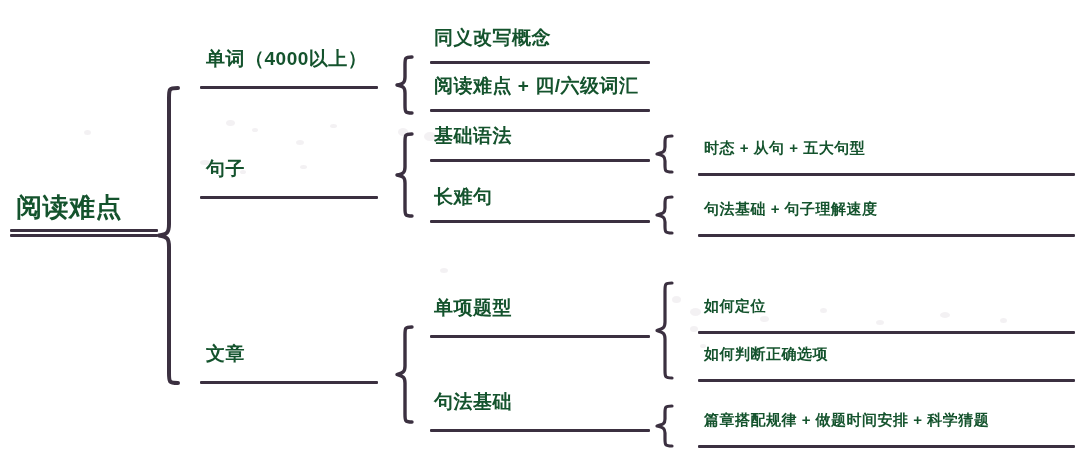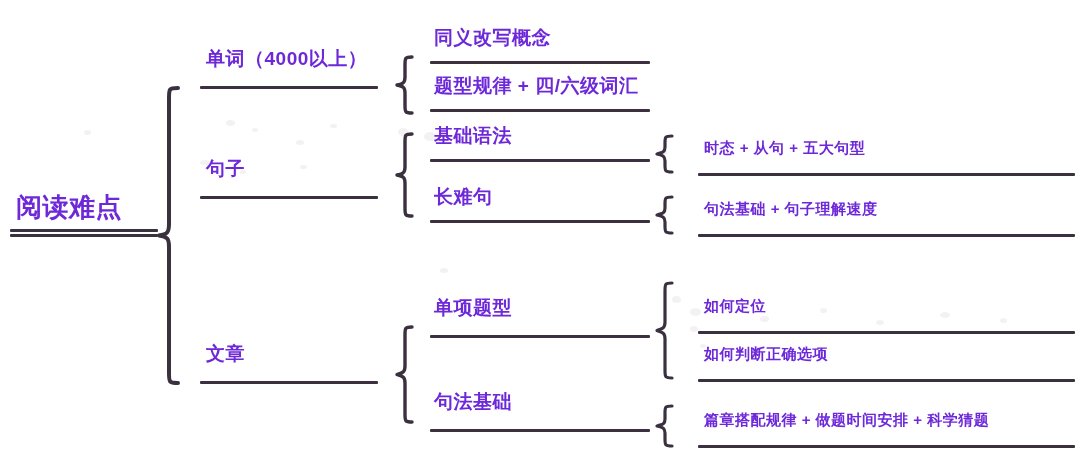--- a/index.html
+++ b/index.html
@@ -26,21 +26,21 @@
     opacity: 0.55;
     pointer-events: none;
   }
   .node {
     position: absolute;
     box-sizing: border-box;
   }
   .node-label {
     position: absolute;
     white-space: nowrap;
-    color: #6d28d9;
+    color: #14532d;
     font-weight: 700;
     letter-spacing: 0.5px;
     line-height: 1;
   }
   .node-rule {
     position: absolute;
     background: #3b3040;
     height: 3px;
     border-radius: 1px;
   }
@@ -174,21 +174,21 @@
                C 11 96, 11 97, 18 97" stroke-width="3.4"></path>
     </svg>
   </div>
 
   <div class="node" style="left:430px; top:26px; width:220px; height:42px;">
     <div class="node-label t-l2" style="left:4px; top:2px;">同义改写概念</div>
     <div class="node-rule" style="left:0px; top:35px; width:220px;"></div>
   </div>
 
   <div class="node" style="left:430px; top:74px; width:220px; height:42px;">
-    <div class="node-label t-l2" style="left:4px; top:2px;">题型规律 + 四/六级词汇</div>
+    <div class="node-label t-l2" style="left:4px; top:2px;">阅读难点 + 四/六级词汇</div>
     <div class="node-rule" style="left:0px; top:35px; width:220px;"></div>
   </div>
 
   <div class="node" style="left:430px; top:124px; width:220px; height:42px;">
     <div class="node-label t-l2" style="left:4px; top:2px;">基础语法</div>
     <div class="node-rule" style="left:0px; top:35px; width:220px;"></div>
   </div>
 
   <div class="node" style="left:430px; top:185px; width:220px; height:42px;">
     <div class="node-label t-l2" style="left:4px; top:2px;">长难句</div>

